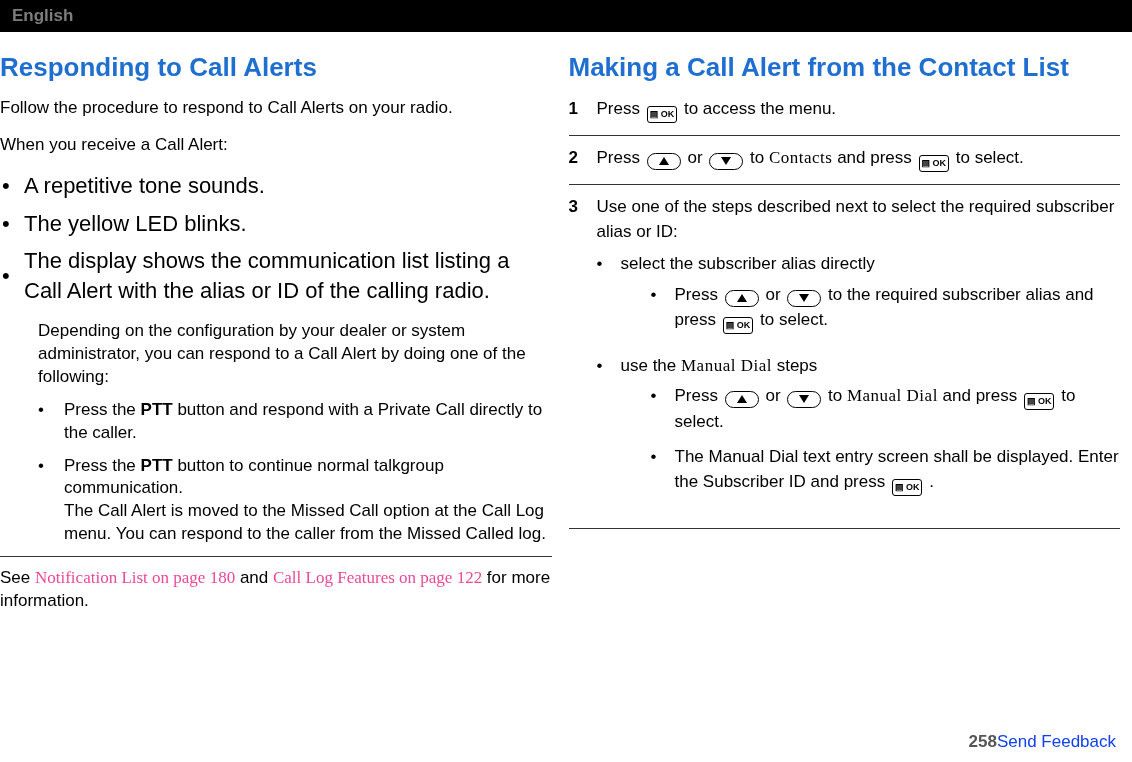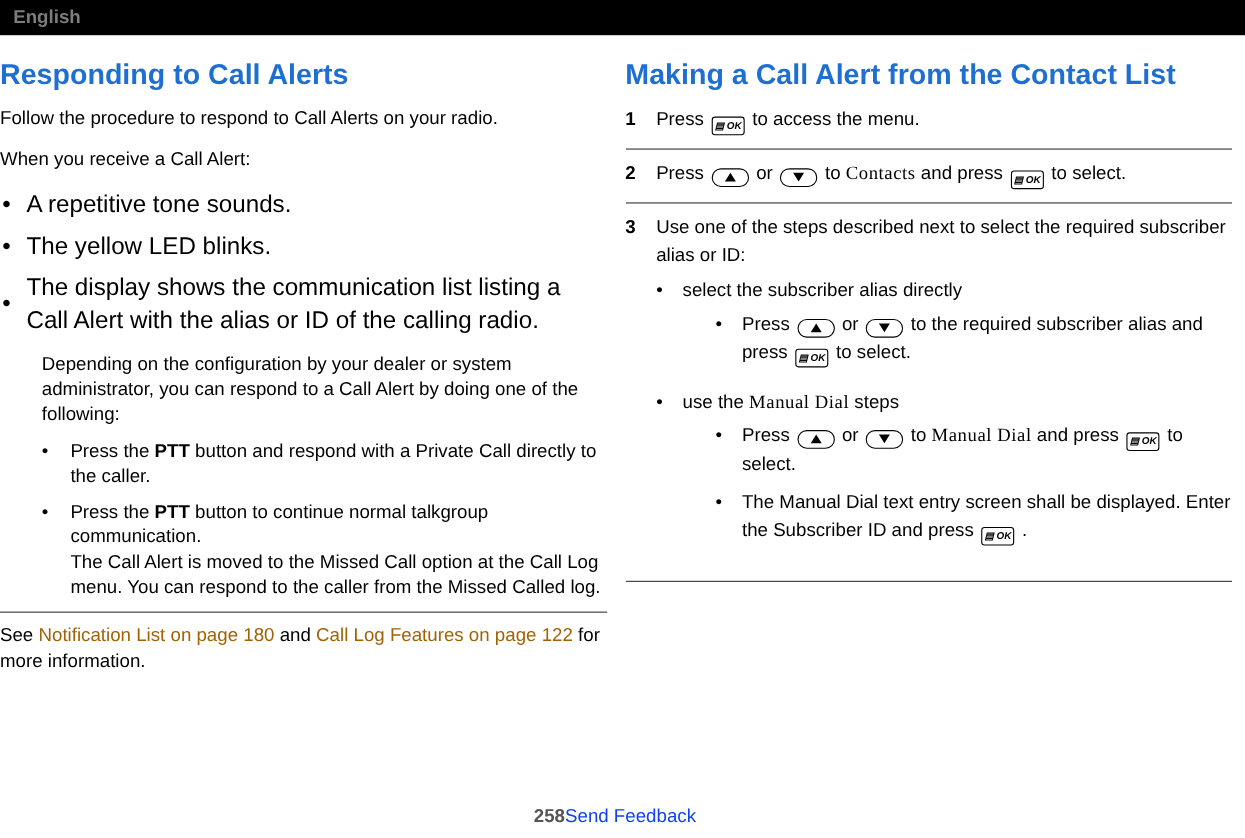--- a/index.html
+++ b/index.html
@@ -84,30 +84,31 @@
       border: none;
       border-top: 1.5px solid #333;
       margin: 6px 0 10px 0;
     }
     .see-links {
       font-size: 17px;
       line-height: 1.35;
       margin-top: 10px;
     }
     .link {
-      color: #a16207;
+      color: #ec4899;
       cursor: pointer;
+      font-family: Liberation Serif, serif;
     }
     .footer {
       position: absolute;
       bottom: 10px;
       left: 0;
       width: 100%;
       display: flex;
-      justify-content: center;
+      justify-content: flex-end;
       padding: 0 16px 0 2px;
       font-size: 17px;
     }
     .footer .page-num {
       font-weight: bold;
       color: #555;
     }
     .footer .feedback {
       color: #1040f0;
       cursor: pointer;
@@ -168,21 +169,20 @@
       vertical-align: -3px;
       padding: 0 2px;
       font-size: 9px;
       font-weight: bold;
       line-height: 15px;
       font-family: Arial, sans-serif;
       margin: 0 2px;
       min-width: 30px;
       text-align: center;
       background: #fff;
-      font-style: italic;
     }
     .arrow-icon {
       display: inline-flex;
       align-items: center;
       justify-content: center;
       border: 1.6px solid #000;
       border-radius: 9px;
       height: 17px;
       width: 34px;
       vertical-align: -3px;

